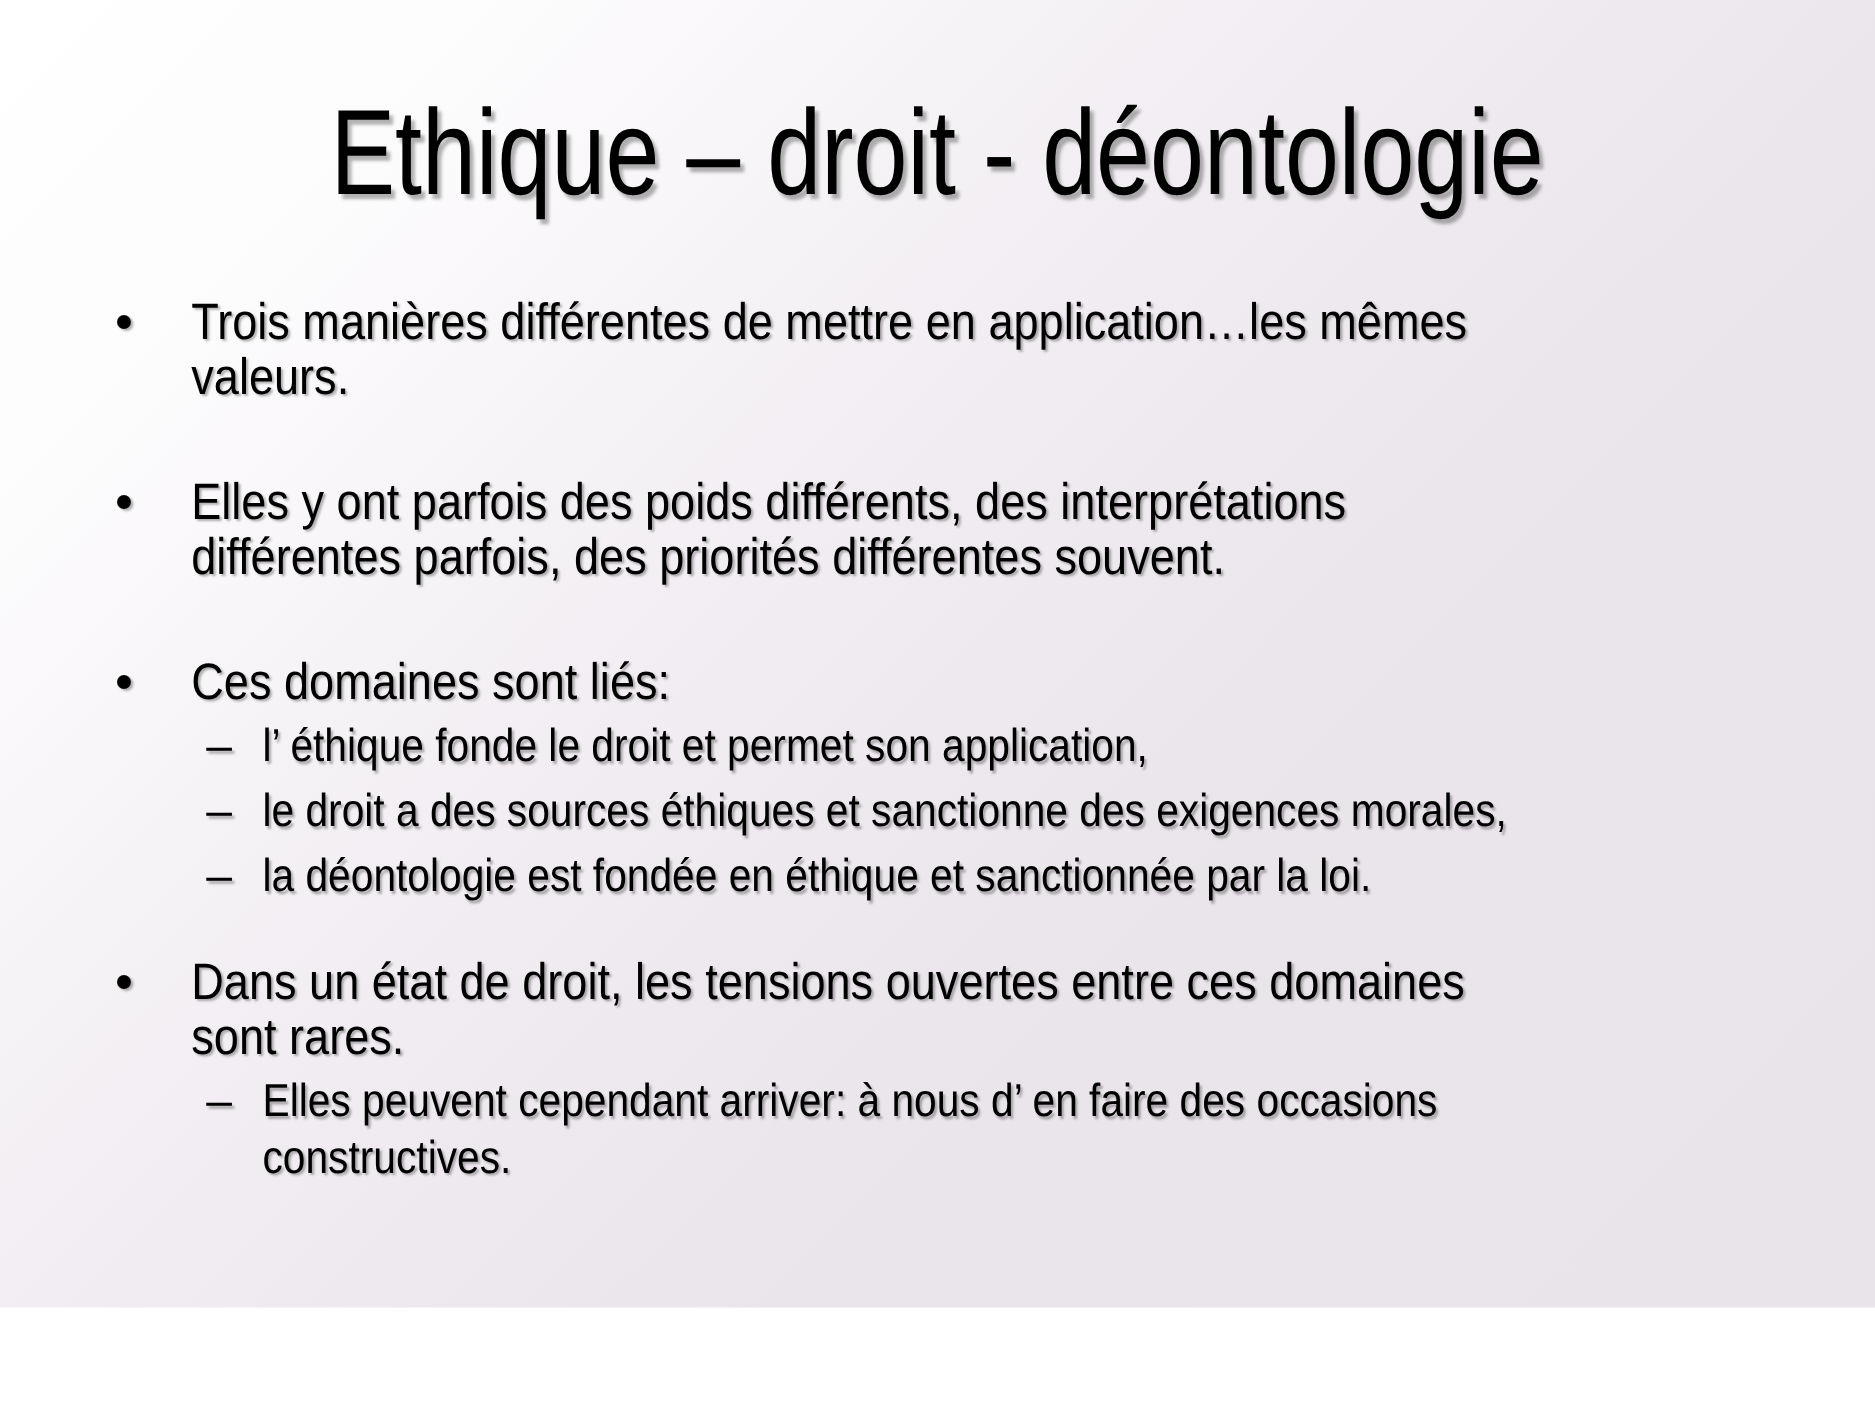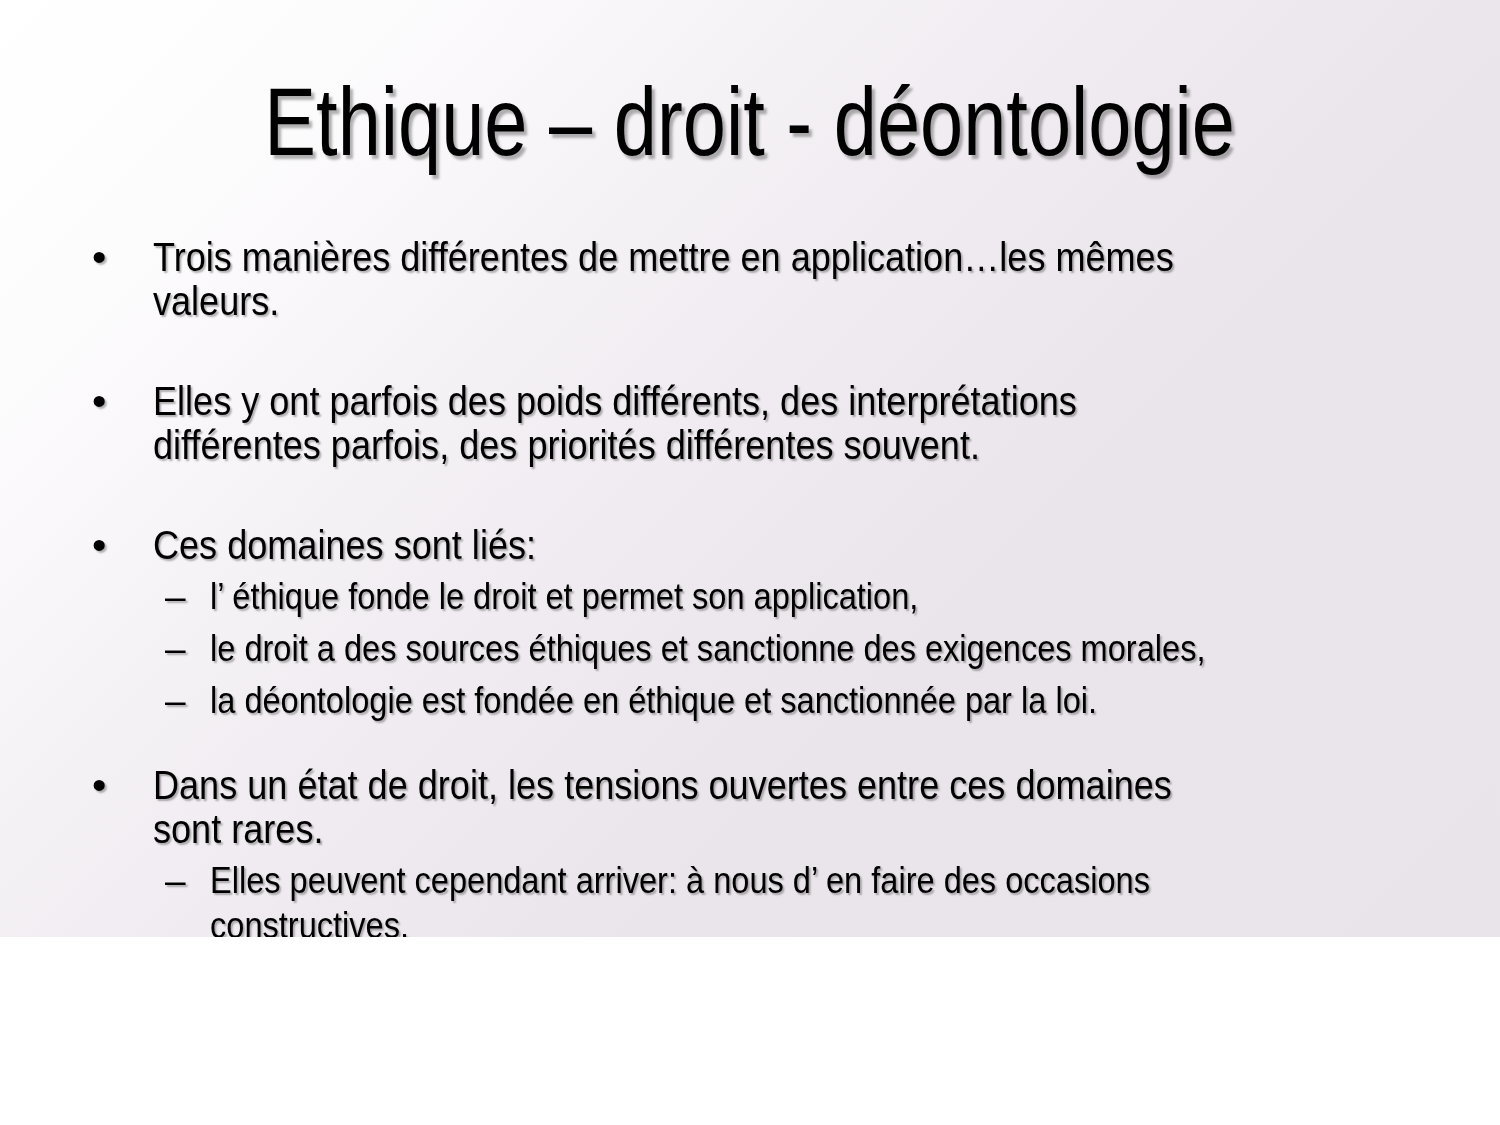--- a/index.html
+++ b/index.html
@@ -1,19 +1,19 @@
 <!DOCTYPE html>
 <html><head>
 <meta charset="utf-8">
 <style>
   html, body { margin: 0; padding: 0; }
   .slide {
     position: relative;
     width: 1500px;
-    height: 937px;
+    height: 1046px;
     overflow: hidden;
     background: linear-gradient(135deg, #ffffff 0%, #fdfcfd 16%, #f1edf2 42%, #eae4eb 65%, #e9e3ea 100%);
     color: #000000;
     font-family: "Liberation Sans", sans-serif;
   }
   .title {
     margin: 0;
     padding-top: 68px;
     text-align: center;
     font-size: 97px;

